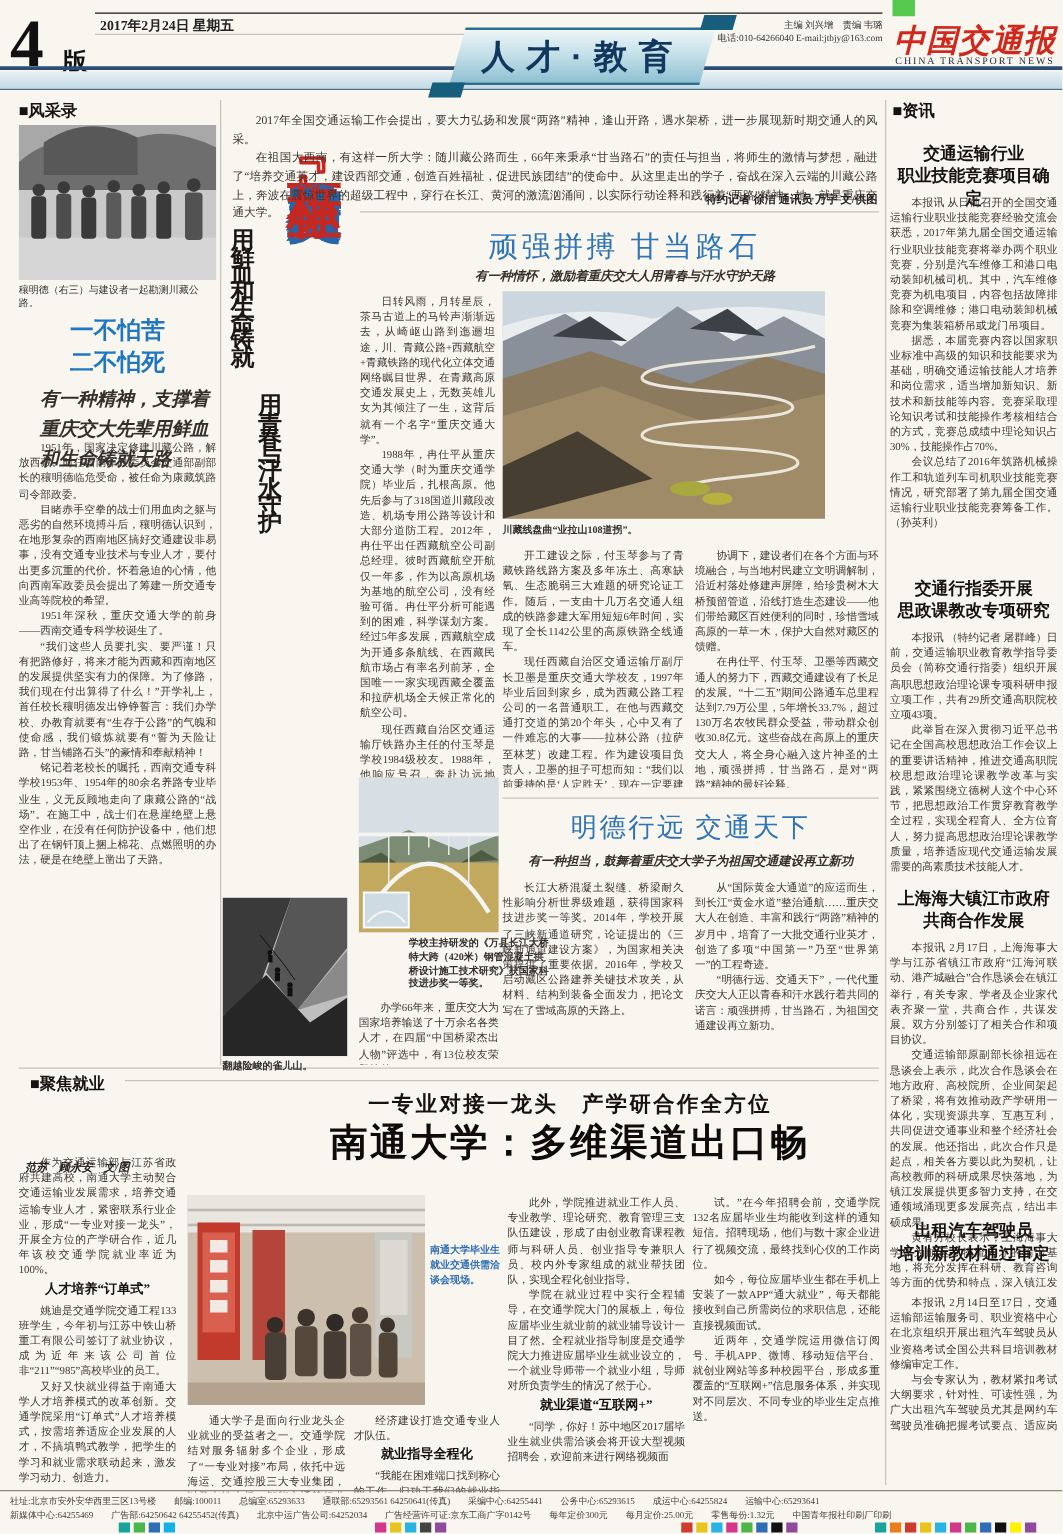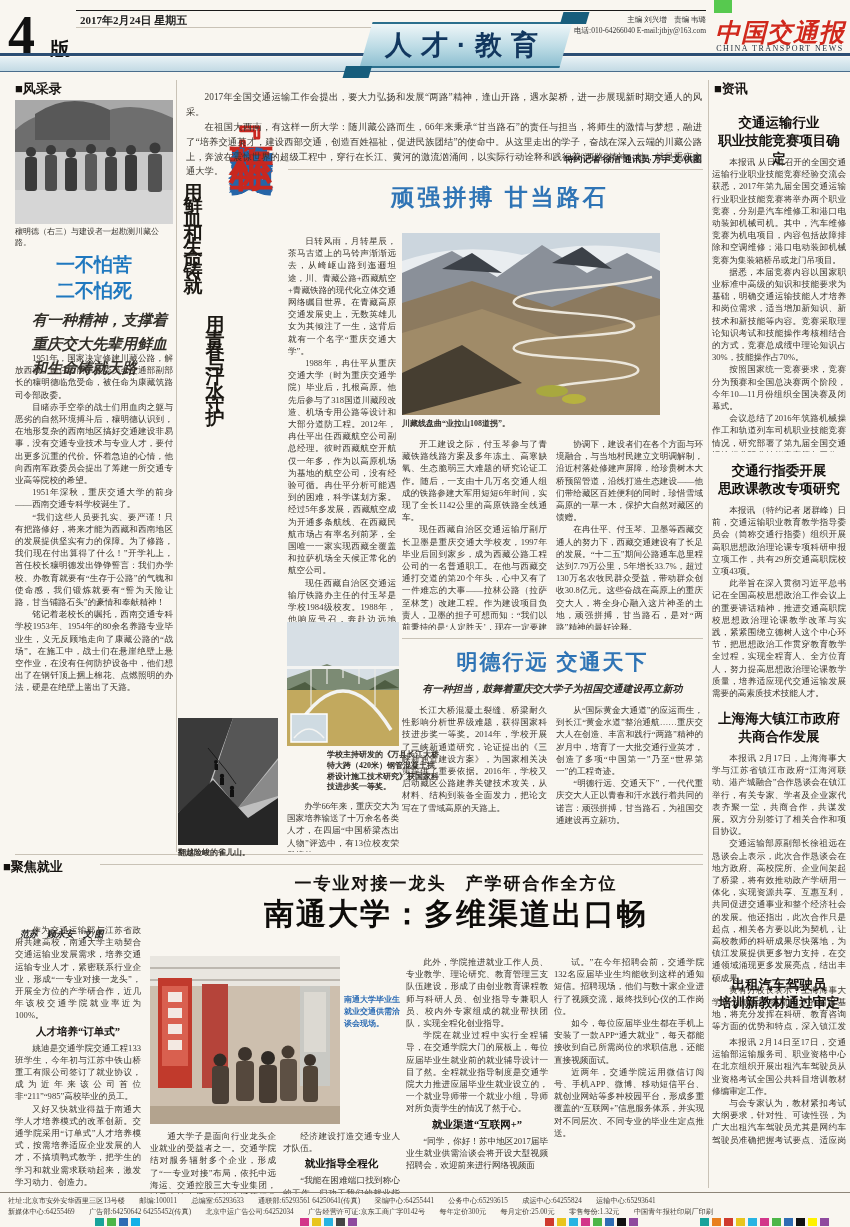--- a/index.html
+++ b/index.html
@@ -26,21 +26,21 @@
   .ribbon:after{content:"";position:absolute;right:-14px;top:-12px;width:26px;height:12px;background:#175d7c;}
   .ribbon-text{font-size:27px;font-weight:bold;color:#12375f;letter-spacing:9px;text-align:center;
                font-family:"Liberation Sans","DejaVu Sans",sans-serif;transform:skewX(16deg);}
   .vsub{writing-mode:vertical-rl;text-orientation:upright;font-weight:bold;font-size:19px;
         letter-spacing:13px;color:#1b1813;}
   .vmain{writing-mode:vertical-rl;text-orientation:upright;font-weight:bold;font-size:44px;line-height:1.16;}
   .vred{color:#c8271f;} .vblu{color:#2565a8;}
   .lead{font-size:9.3px;line-height:1.6;text-align:justify;color:#3a362f;}
   .lead p{margin:0;text-indent:2em;}
   .byline{font-size:9px;font-weight:bold;color:#222;text-align:right;}
-  .art-title{font-weight:bold;color:#2f74b5;text-align:center;font-family:"Liberation Sans","DejaVu Sans",sans-serif;}
+  .art-title{font-weight:normal;color:#2f74b5;text-align:center;font-family:"Liberation Sans","DejaVu Sans",sans-serif;}
   .art-sub{font-size:10px;font-style:italic;font-weight:bold;color:#34302a;text-align:center;}
   .blue-head{font-size:19px;font-weight:bold;color:#1f78bf;text-align:center;line-height:1.35;white-space:pre-line;
              font-family:"Liberation Sans","DejaVu Sans",sans-serif;}
   .sb-title{font-size:13.5px;font-weight:bold;color:#15120f;text-align:center;line-height:1.35;white-space:pre-line;}
   .jobs-kicker{font-size:17px;font-weight:bold;color:#15120f;text-align:center;letter-spacing:2px;
                font-family:"Liberation Sans","DejaVu Sans",sans-serif;}
   .jobs-title{font-size:30px;font-weight:bold;color:#0e0c0a;text-align:center;letter-spacing:2px;
               font-family:"Liberation Sans","DejaVu Sans",sans-serif;}
   .subhead{font-size:10.5px;font-weight:bold;color:#15120f;text-align:center;margin:3px 0 2px;text-indent:0!important;}
   .cap-blue{font-size:8px;line-height:1.5;color:#2f6eb5;font-weight:bold;}
@@ -128,20 +128,21 @@
   </div>
 
   <div class="abs lead" style="left:186px;top:90px;width:516px;">
       <p>2017年全国交通运输工作会提出，要大力弘扬和发展“两路”精神，逢山开路，遇水架桥，进一步展现新时期交通人的风采。</p>
       <p>在祖国大西南，有这样一所大学：随川藏公路而生，66年来秉承“甘当路石”的责任与担当，将师生的激情与梦想，融进了“培养交通英才，建设西部交通，创造百姓福祉，促进民族团结”的使命中。从这里走出的学子，奋战在深入云端的川藏公路上，奔波在震惊世界的超级工程中，穿行在长江、黄河的激流汹涌间，以实际行动诠释和践行着“两路”精神。她，就是重庆交通大学。</p>
     </div>
   <div class="abs byline" style="left:402px;top:153px;width:300px;">特约记者 徐洁  通讯员 万宇  文/供图</div>
   <div class="abs hl" style="left:288px;top:169px;width:415px;height:1px;"></div>
 
   <div class="abs art-title" style="left:330px;top:182px;width:340px;font-size:23px;letter-spacing:3px;">顽强拼搏  甘当路石</div>
+  <div class="abs art-sub" style="left:300px;top:214px;width:400px;">有一种情怀，激励着重庆交大人用青春与汗水守护天路</div>
 
   <div class="abs body-text" style="left:288px;top:235px;width:108px;height:394px;">
       <p>日转风雨，月转星辰，茶马古道上的马铃声渐渐远去，从崎岖山路到迤逦坦途，川、青藏公路+西藏航空+青藏铁路的现代化立体交通网络瞩目世界。在青藏高原交通发展史上，无数英雄儿女为其倾注了一生，这背后就有一个名字“重庆交通大学”。</p>
       <p>1988年，冉仕平从重庆交通大学（时为重庆交通学院）毕业后，扎根高原。他先后参与了318国道川藏段改造、机场专用公路等设计和大部分道防工程。2012年，冉仕平出任西藏航空公司副总经理。彼时西藏航空开航仅一年多，作为以高原机场为基地的航空公司，没有经验可循。冉仕平分析可能遇到的困难，科学谋划方案。经过5年多发展，西藏航空成为开通多条航线、在西藏民航市场占有率名列前茅，全国唯一一家实现西藏全覆盖和拉萨机场全天候正常化的航空公司。</p>
       <p>现任西藏自治区交通运输厅铁路办主任的付玉琴是学校1984级校友。1988年，他响应号召，奔赴边远地区，开始了职业生涯。当时，单位仅有一名工程师，工程施工缺经验、缺标准，测量仪器、监测设备和施工设备简陋，付玉琴克服一切困难，用双脚丈量了雪域高原的山山水水，迎来了崭新的青藏公路（格尔木至拉萨段）。</p>
     </div>
 
   <div class="abs photo-frame" style="left:402px;top:233px;width:258px;height:182px;">
     <svg width="258" height="182" viewBox="0 0 258 182">
       <rect width="258" height="182" fill="#ccd6de"></rect>
@@ -222,21 +223,20 @@
   </div>
   <div class="abs caption cap-b" style="left:178px;top:848px;width:110px;">翻越险峻的雀儿山。</div>
 
   <div class="abs sec-label" style="left:714px;top:80px;">■资讯</div>
 
   <div class="abs sb-title" style="left:712px;top:114px;width:134px;">交通运输行业
 职业技能竞赛项目确定</div>
   <div class="abs body-text" style="left:712px;top:156px;width:134px;height:296px;">
       <p>本报讯  从日前召开的全国交通运输行业职业技能竞赛经验交流会获悉，2017年第九届全国交通运输行业职业技能竞赛将举办两个职业竞赛，分别是汽车维修工和港口电动装卸机械司机。其中，汽车维修竞赛为机电项目，内容包括故障排除和空调维修；港口电动装卸机械竞赛为集装箱桥吊或龙门吊项目。</p>
       <p>据悉，本届竞赛内容以国家职业标准中高级的知识和技能要求为基础，明确交通运输技能人才培养和岗位需求，适当增加新知识、新技术和新技能等内容。竞赛采取理论知识考试和技能操作考核相结合的方式，竞赛总成绩中理论知识占30%，技能操作占70%。</p>
-      <p>按照国家统一竞赛要求，竞赛分为预赛和全国总决赛两个阶段，今年10—11月份组织全国决赛及闭幕式。</p>
       <p>会议总结了2016年筑路机械操作工和轨道列车司机职业技能竞赛情况，研究部署了第九届全国交通运输行业职业技能竞赛筹备工作。（孙英利）</p>
     </div>
 
   <div class="abs sb-title" style="left:712px;top:462px;width:134px;">交通行指委开展
 思政课教改专项研究</div>
   <div class="abs body-text" style="left:712px;top:504px;width:134px;height:196px;">
       <p>本报讯 （特约记者 屠群峰）日前，交通运输职业教育教学指导委员会（简称交通行指委）组织开展高职思想政治理论课专项科研申报立项工作，共有29所交通高职院校立项43项。</p>
       <p>此举旨在深入贯彻习近平总书记在全国高校思想政治工作会议上的重要讲话精神，推进交通高职院校思想政治理论课教学改革与实践，紧紧围绕立德树人这个中心环节，把思想政治工作贯穿教育教学全过程，实现全程育人、全方位育人，努力提高思想政治理论课教学质量，培养适应现代交通运输发展需要的高素质技术技能人才。</p>
       <p>据悉，交通行指委将对立项课题进行集中验收，同时召开高职思想政治理论课教学改革交流会。</p>
     </div>
@@ -249,21 +249,21 @@
       <p>黄有方校长表示，上海海事大学作为航运、物流人才的输出基地，将充分发挥在科研、教育咨询等方面的优势和特点，深入镇江发展，为镇江港口、运输、物流等产业发展提供技术支持，并期待构建起政府、高校、企业的合作平台。（吴锋）</p>
     </div>
 
   <div class="abs sb-title" style="left:712px;top:976px;width:134px;">出租汽车驾驶员
 培训新教材通过审定</div>
   <div class="abs body-text" style="left:712px;top:1036px;width:134px;height:110px;">
       <p>本报讯  2月14日至17日，交通运输部运输服务司、职业资格中心在北京组织开展出租汽车驾驶员从业资格考试全国公共科目培训教材修编审定工作。</p>
       <p>与会专家认为，教材紧扣考试大纲要求，针对性、可读性强，为广大出租汽车驾驶员尤其是网约车驾驶员准确把握考试要点、适应岗位要求、提升职业素质和服务水平提供了权威规范的辅导资料，一致同意教材通过审定。该套教材将于今年3月出版发行。（朱海）</p>
     </div>
 
-  <div class="abs sec-label" style="left:3px;top:858px;">■聚焦就业</div>
+  <div class="abs sec-label" style="left:24px;top:858px;">■聚焦就业</div>
   <div class="abs hl" style="left:100px;top:864px;width:603px;height:1px;"></div>
 
   <div class="abs jobs-kicker" style="left:210px;top:872px;width:492px;">一专业对接一龙头　产学研合作全方位</div>
   <div class="abs jobs-title" style="left:210px;top:894px;width:492px;">南通大学：多维渠道出口畅</div>
 
   <div class="abs" style="left:20px;top:906px;width:120px;font-size:9px;font-weight:bold;font-style:italic;color:#222;margin-top:22px;">范苏　顾永安　文/图</div>
 
   <div class="abs body-text" style="left:15px;top:924px;width:126px;height:270px;">
     <div>
         <p>作为交通运输部与江苏省政府共建高校，南通大学主动契合交通运输业发展需求，培养交通运输专业人才，紧密联系行业企业，形成“一专业对接一龙头”，开展全方位的产学研合作，近几年该校交通学院就业率近为100%。</p>

